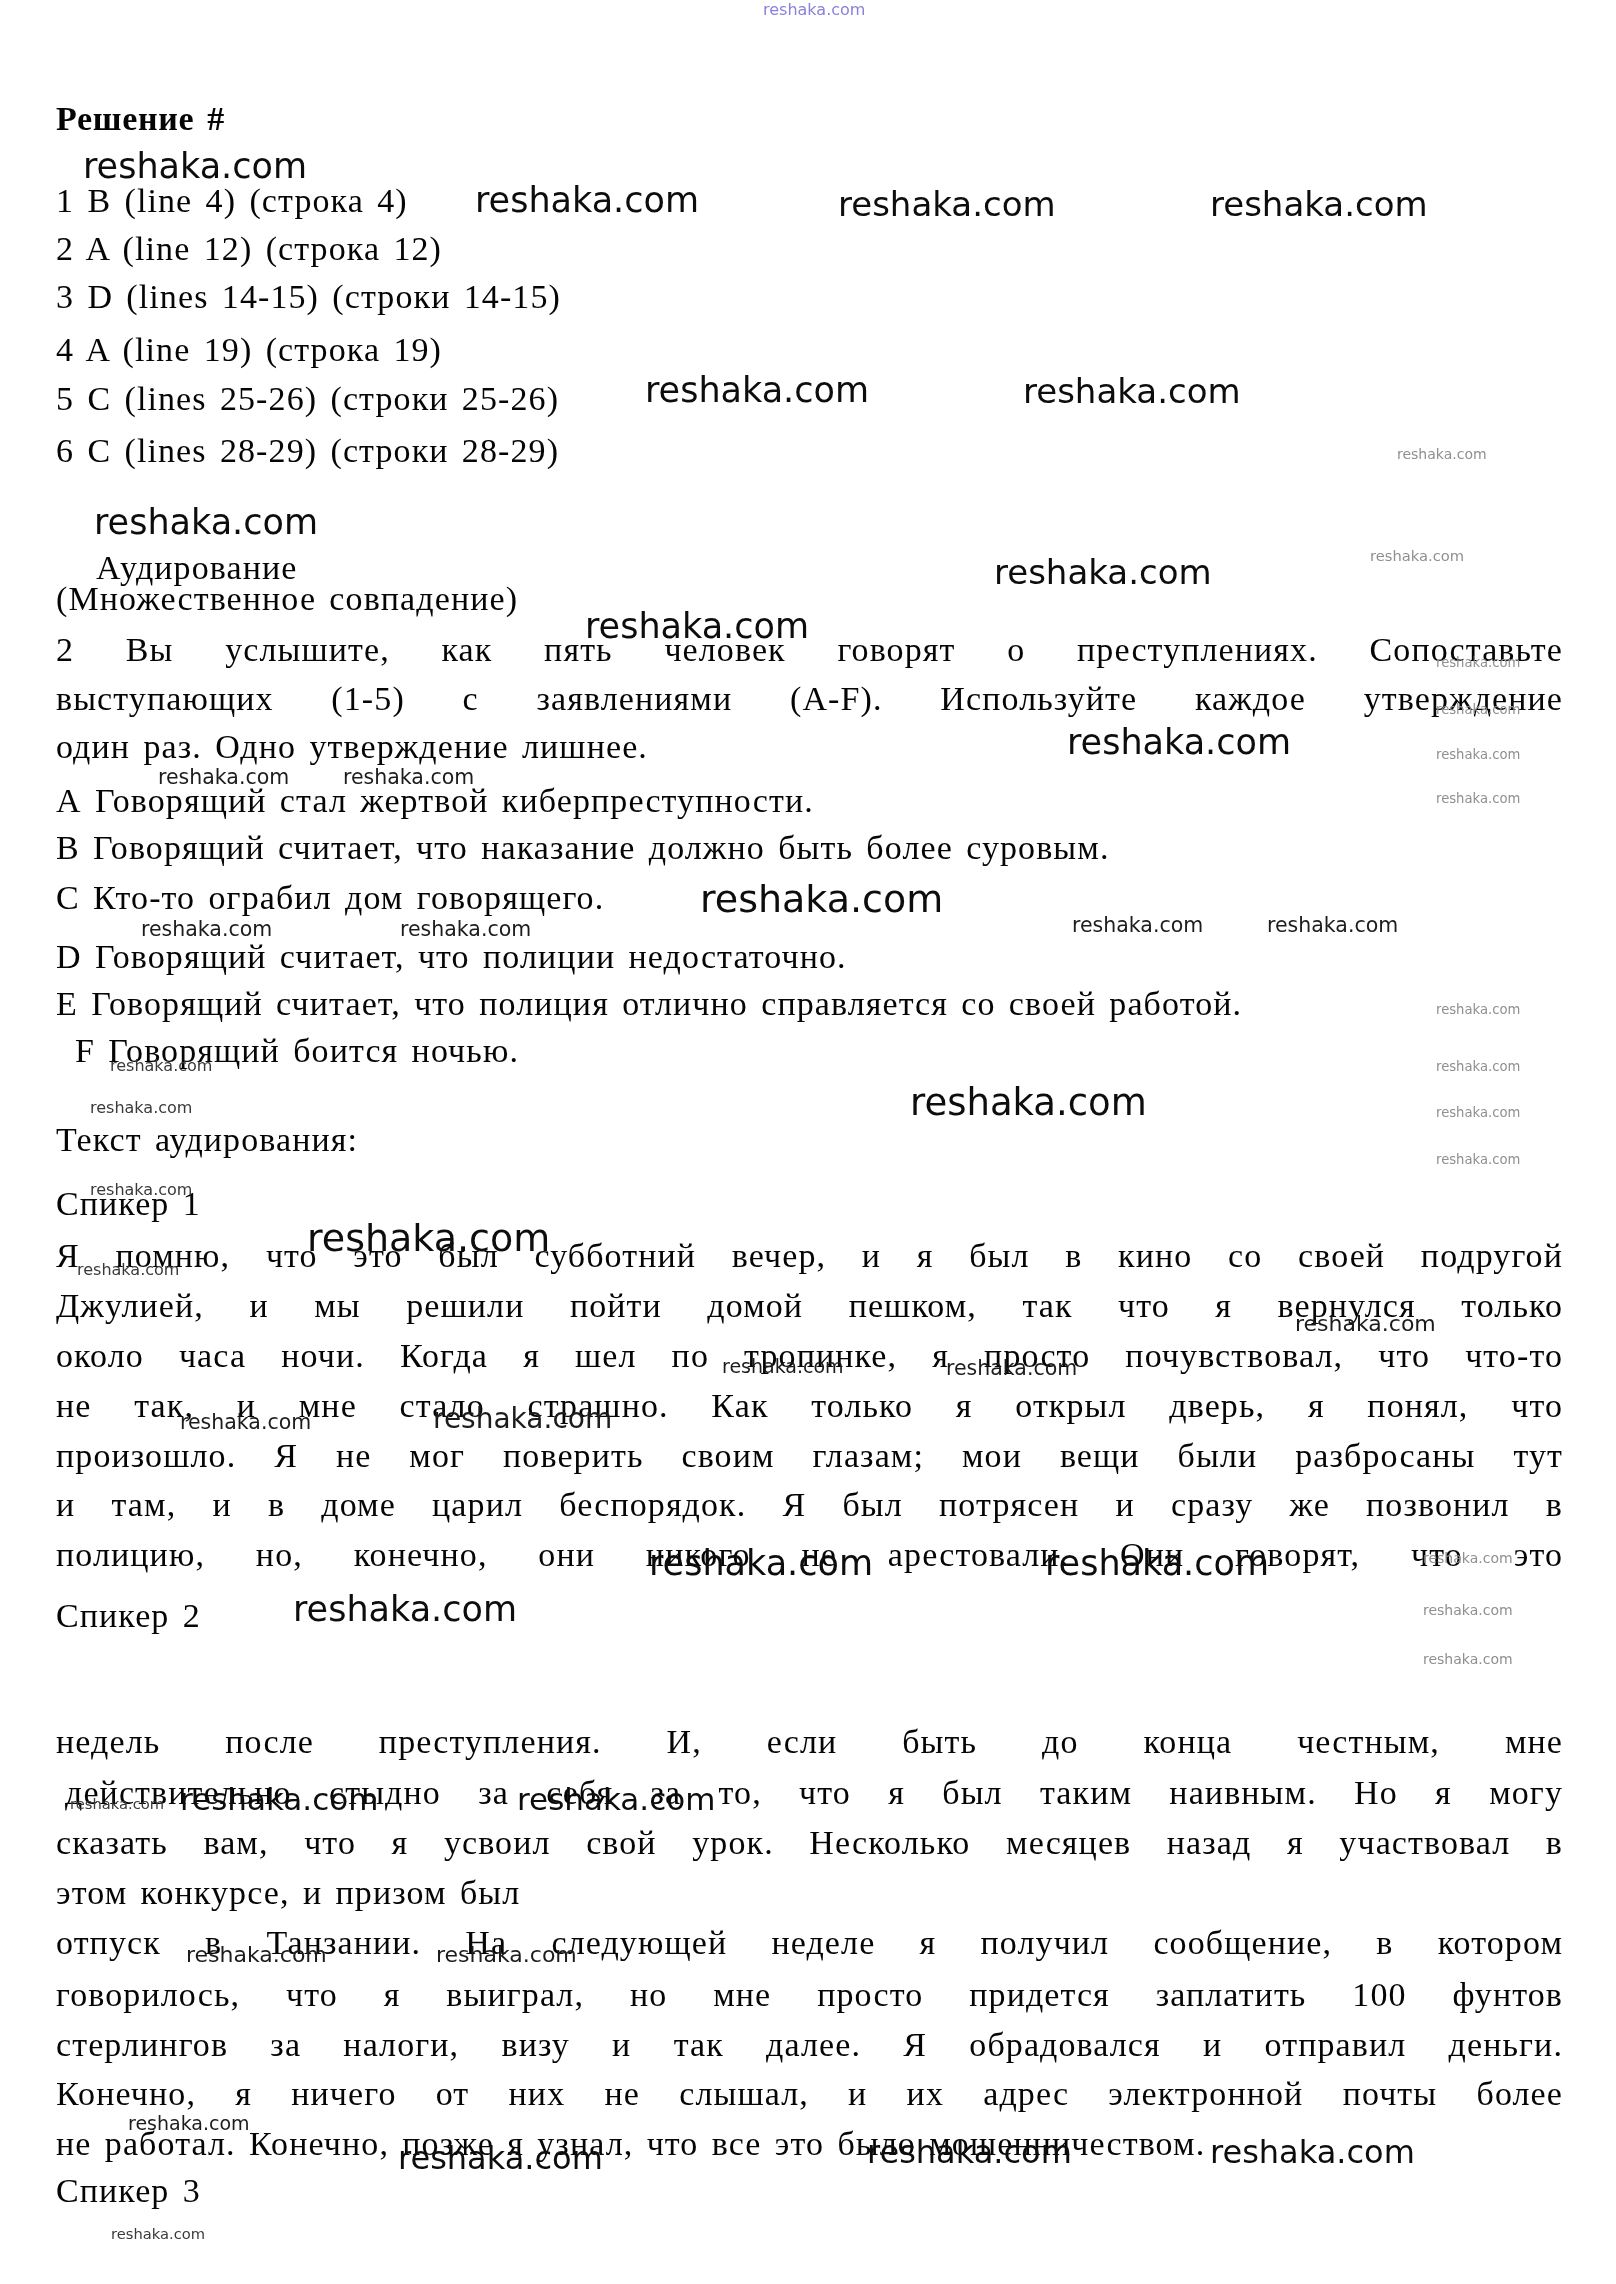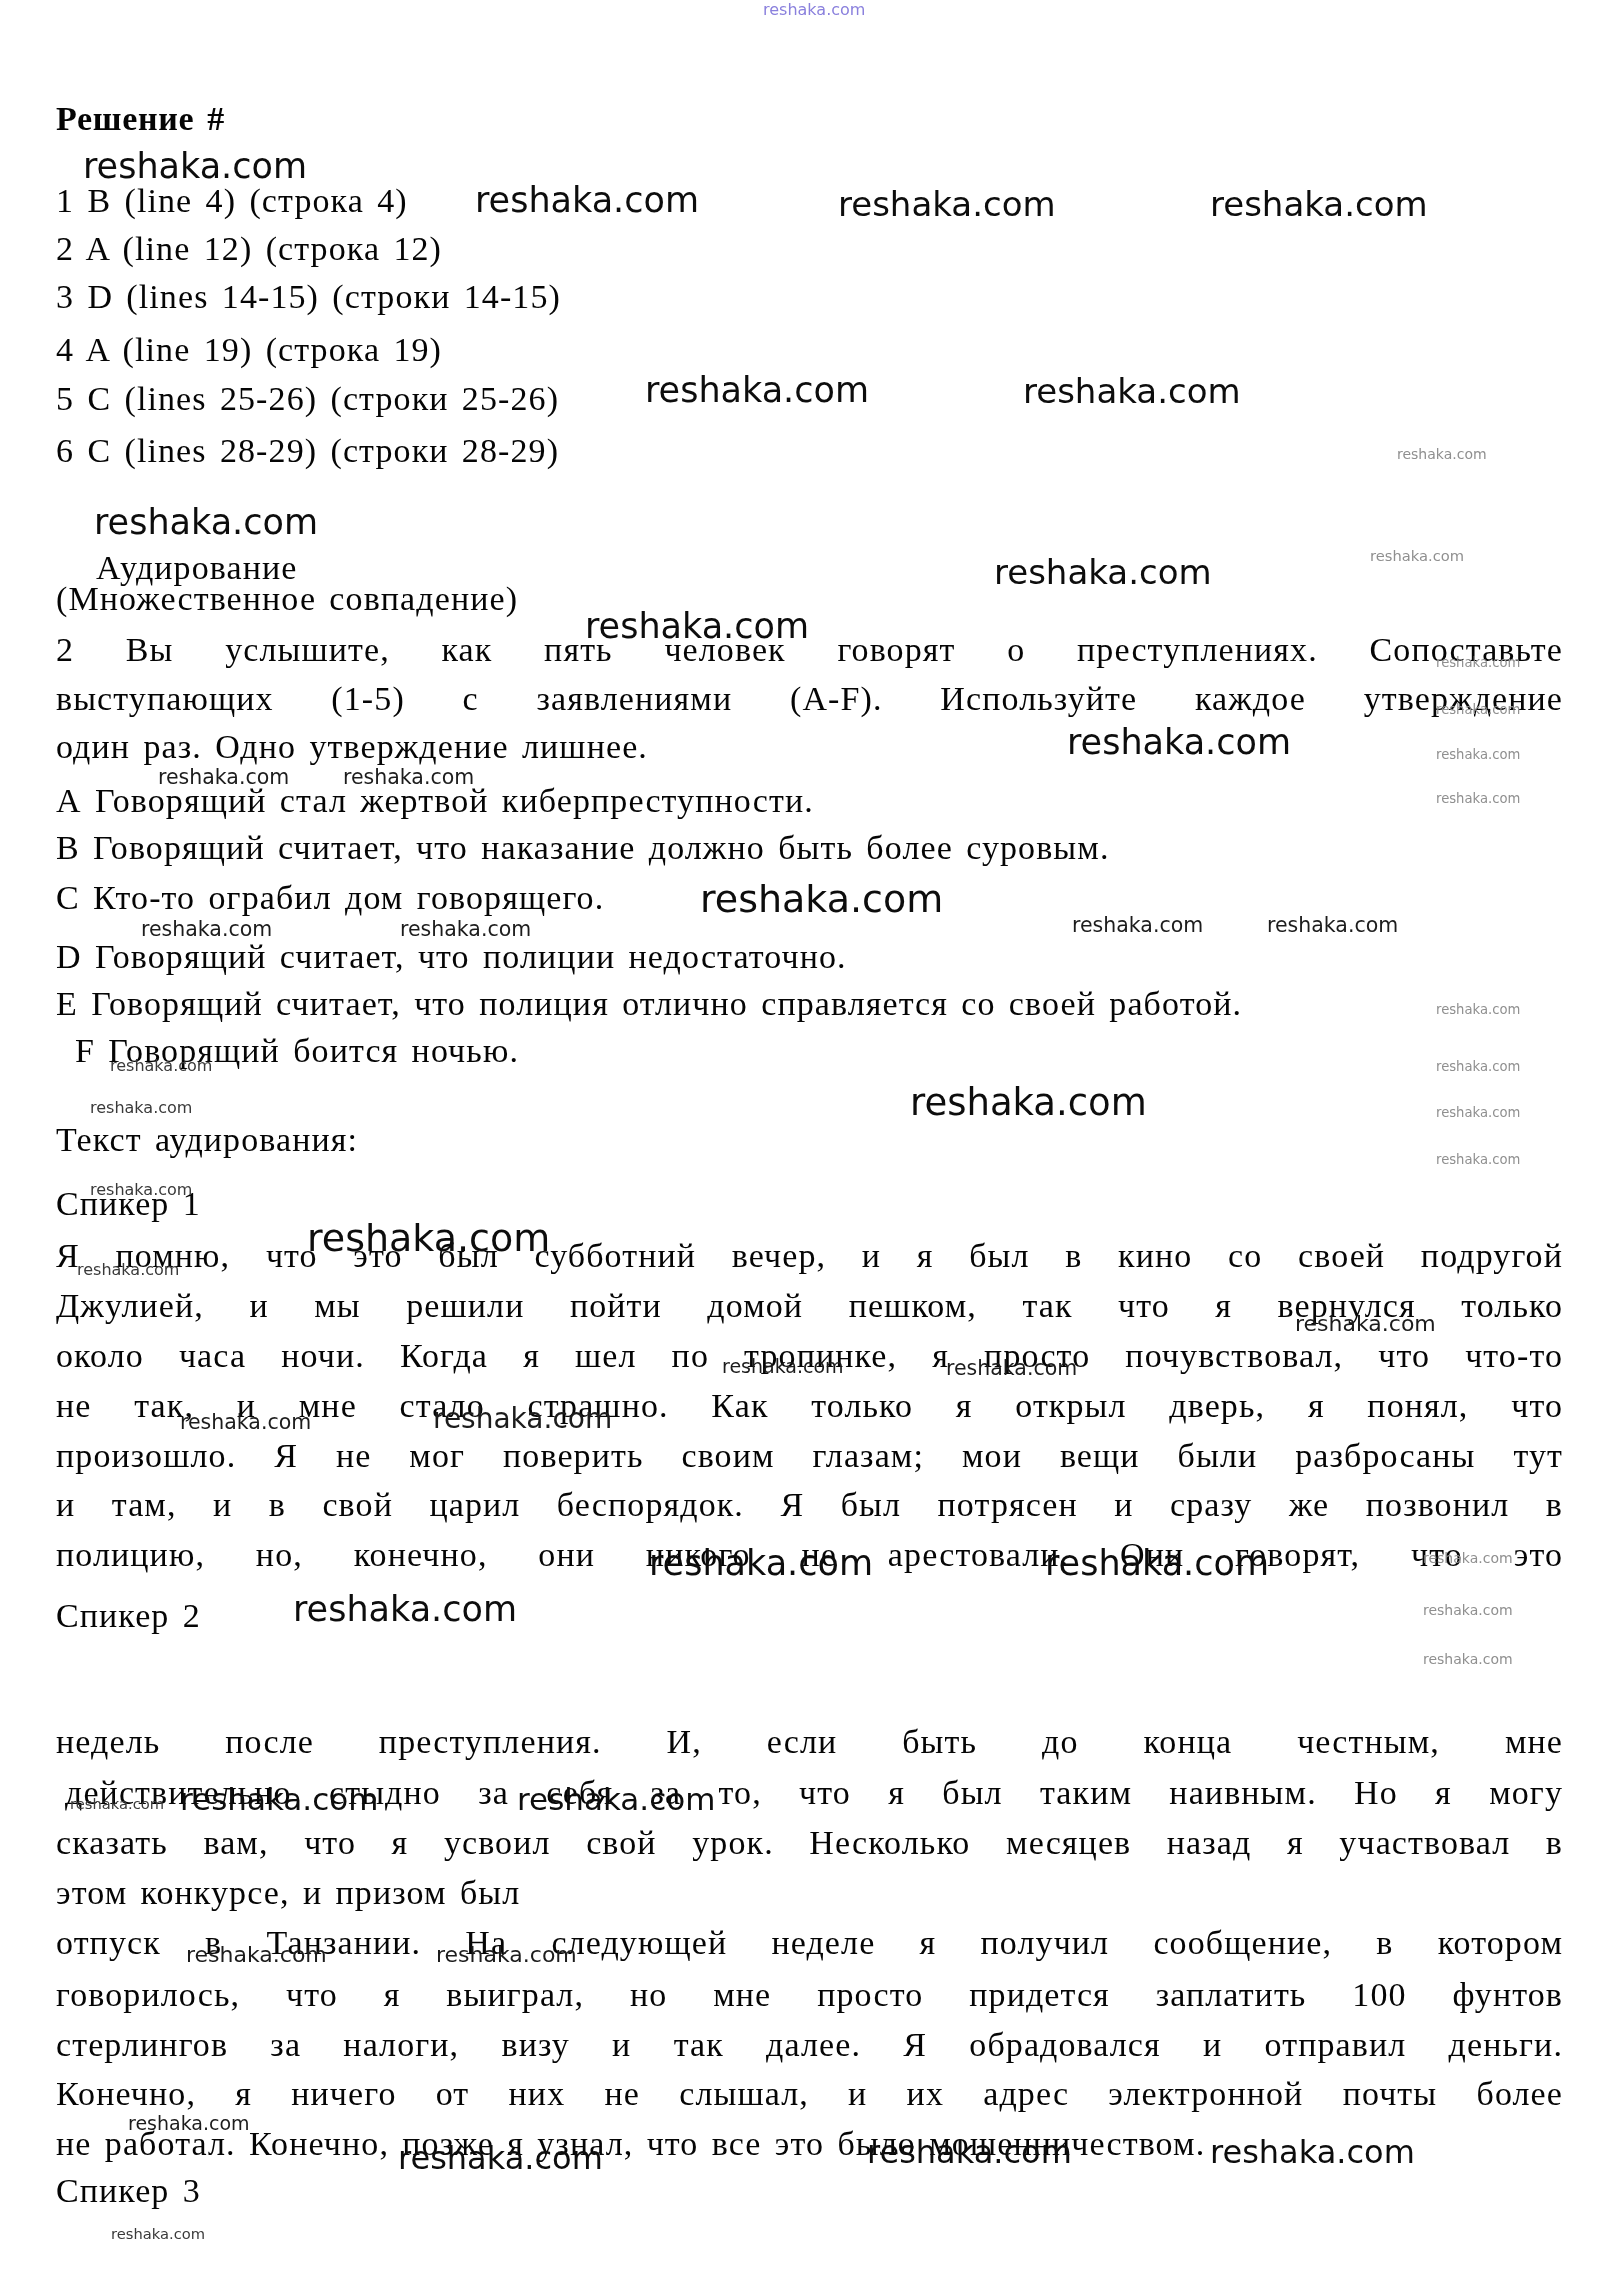--- a/index.html
+++ b/index.html
@@ -60,21 +60,21 @@
     <div class="line" style="top: 939px;">D Говорящий считает, что полиции недостаточно.</div>
     <div class="line" style="top: 986px;">Е Говорящий считает, что полиция отлично справляется со своей работой.</div>
     <div class="line" style="top: 1033px; margin-left: 19px;">F Говорящий боится ночью.</div>
     <div class="line" style="top: 1122px;">Текст аудирования:</div>
     <div class="line" style="top: 1186px;">Спикер 1</div>
     <div class="line just" style="top: 1238px;">Я помню, что это был субботний вечер, и я был в кино со своей подругой</div>
     <div class="line just" style="top: 1288px;">Джулией, и мы решили пойти домой пешком, так что я вернулся только</div>
     <div class="line just" style="top: 1338px;">около часа ночи. Когда я шел по тропинке, я просто почувствовал, что что-то</div>
     <div class="line just" style="top: 1388px;">не так, и мне стало страшно. Как только я открыл дверь, я понял, что</div>
     <div class="line just" style="top: 1438px;">произошло. Я не мог поверить своим глазам; мои вещи были разбросаны тут</div>
-    <div class="line just" style="top: 1487px;">и там, и в свой царил беспорядок. Я был потрясен и сразу же позвонил в</div>
+    <div class="line just" style="top: 1487px;">и там, и в доме царил беспорядок. Я был потрясен и сразу же позвонил в</div>
     <div class="line just" style="top: 1537px;">полицию, но, конечно, они никого не арестовали. Они говорят, что это</div>
     <div class="line" style="top: 1598px;">Спикер 2</div>
     <div class="line just" style="top: 1724px;">недель после преступления. И, если быть до конца честным, мне</div>
     <div class="line just" style="top: 1775px; margin-left: 9px;">действительно стыдно за себя за то, что я был таким наивным. Но я могу</div>
     <div class="line just" style="top: 1825px;">сказать вам, что я усвоил свой урок. Несколько месяцев назад я участвовал в</div>
     <div class="line" style="top: 1875px;">этом конкурсе, и призом был</div>
     <div class="line just" style="top: 1925px;">отпуск в Танзании. На следующей неделе я получил сообщение, в котором</div>
     <div class="line just" style="top: 1977px;">говорилось, что я выиграл, но мне просто придется заплатить 100 фунтов</div>
     <div class="line just" style="top: 2027px;">стерлингов за налоги, визу и так далее. Я обрадовался и отправил деньги.</div>
     <div class="line just" style="top: 2076px;">Конечно, я ничего от них не слышал, и их адрес электронной почты более</div>

